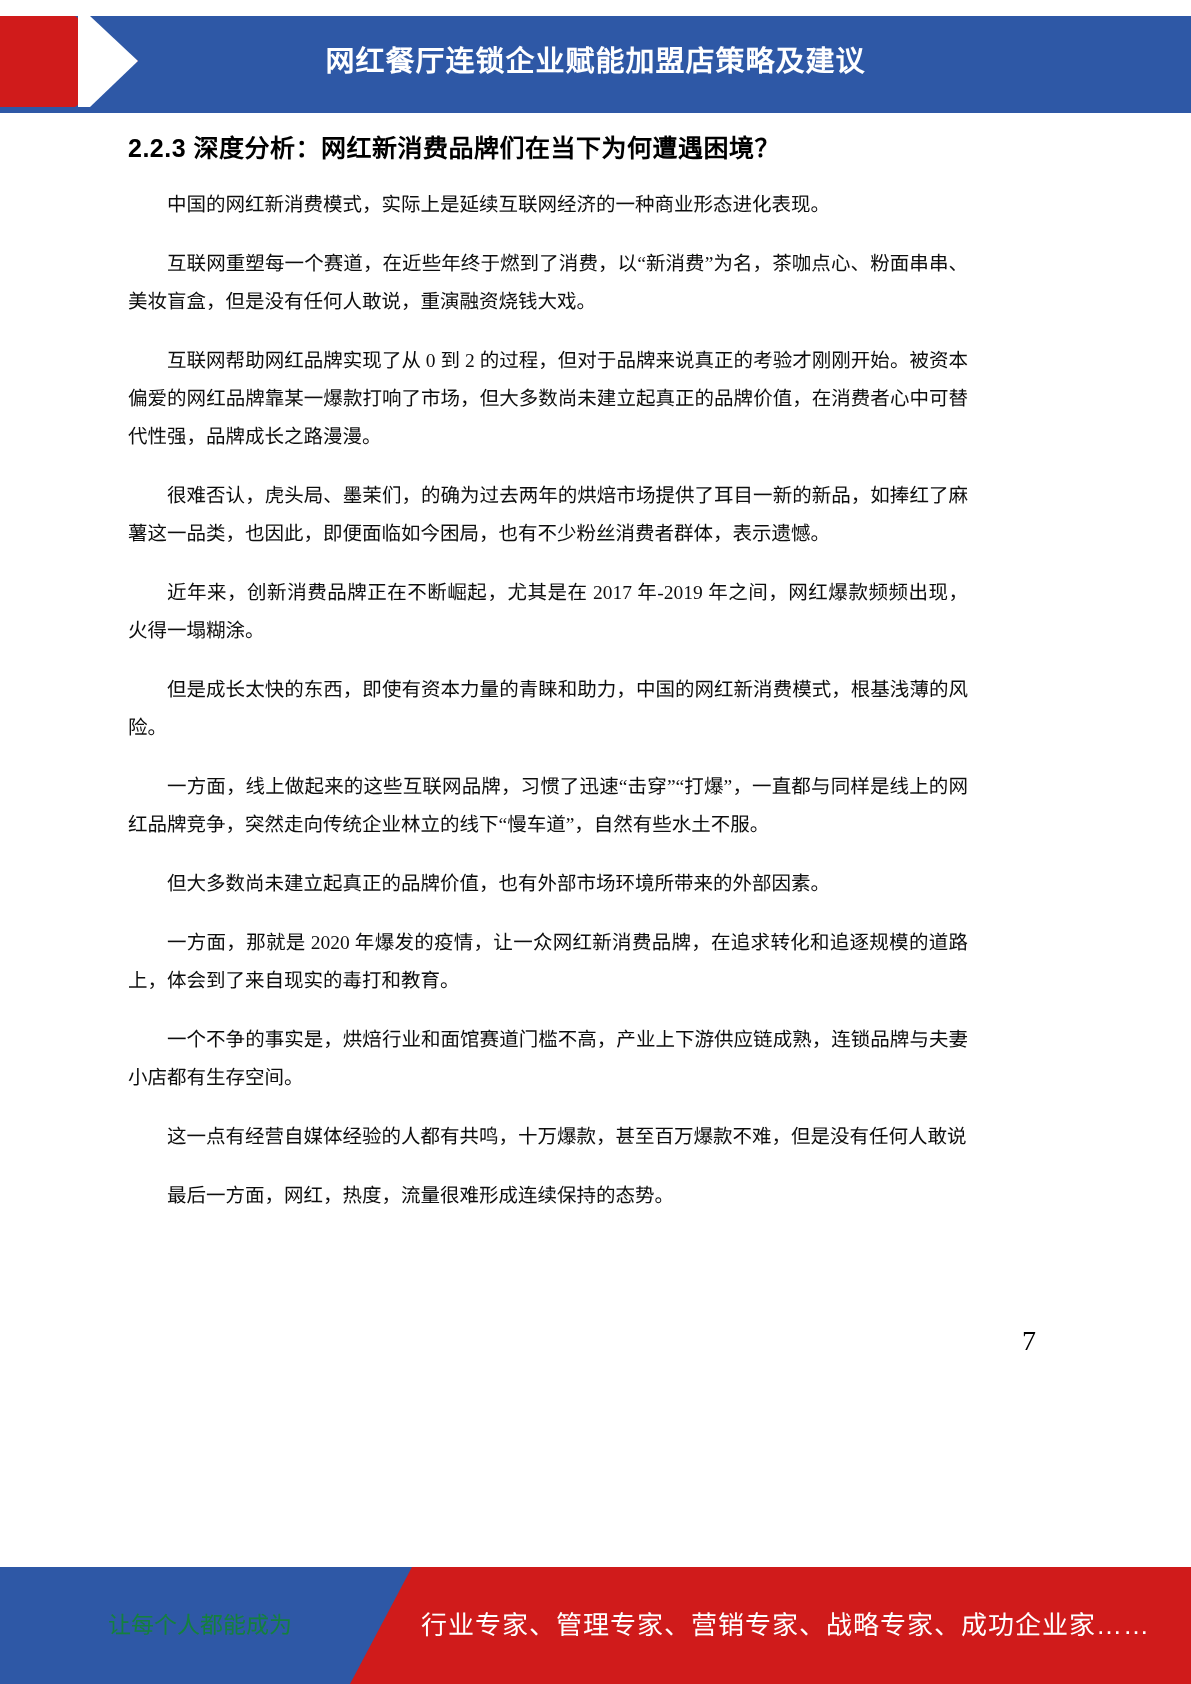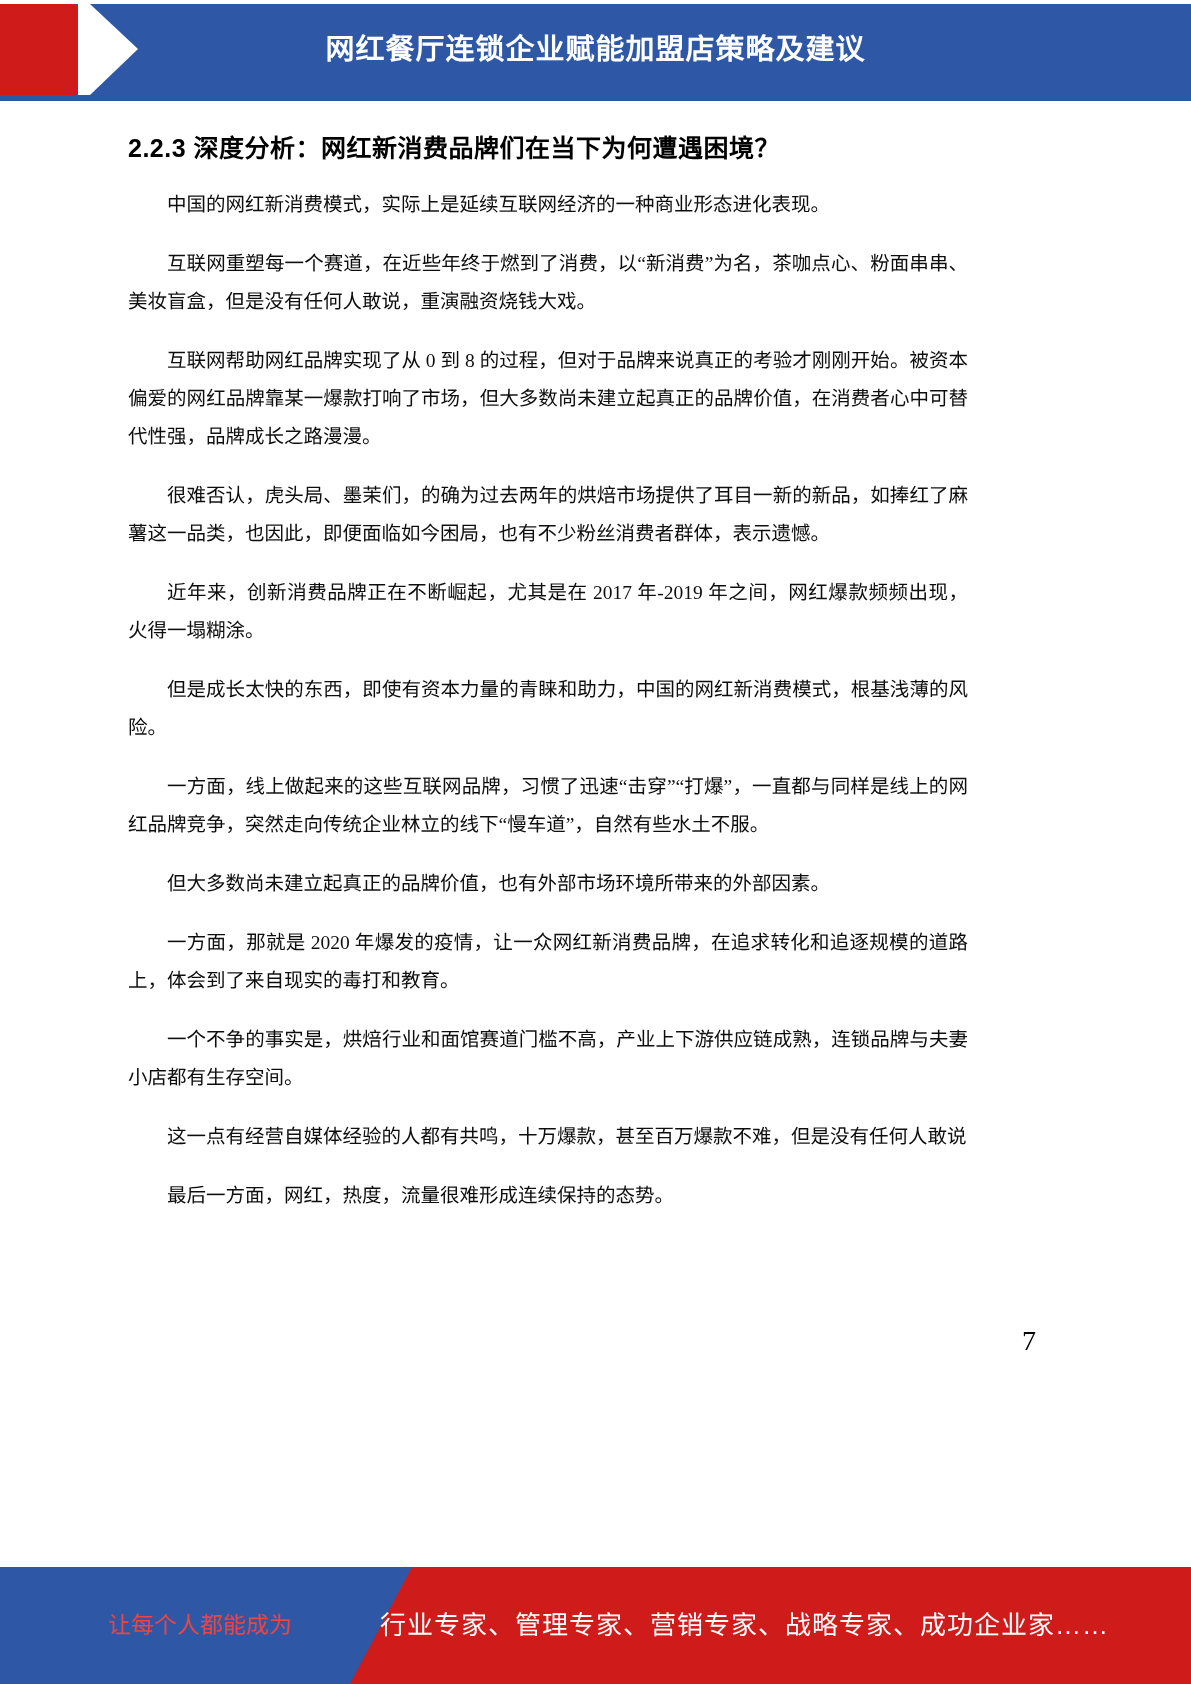--- a/index.html
+++ b/index.html
@@ -11,21 +11,21 @@
     height: 1684px;
     background: #ffffff;
     font-family: "Liberation Serif", "DejaVu Serif", serif;
     position: relative;
     overflow: hidden;
   }
 
   
   .header {
     position: absolute;
-    top: 4px;
+    top: 16px;
     left: 0;
     width: 1049px;
     height: 97px;
   }
   .header-blue {
     position: absolute;
     left: 0;
     top: 0;
     width: 1191px;
     height: 91px;
@@ -137,31 +137,32 @@
     clip-path: polygon(62px 0, 841px 0, 841px 117px, 0 117px);
   }
   .footer-left-text {
     position: absolute;
     left: 0;
     top: 0;
     width: 400px;
     height: 117px;
     line-height: 117px;
     text-align: center;
-    color: #ef4444;
+    color: #15803d;
     font-size: 23px;
     font-family: "Liberation Sans", "DejaVu Sans", sans-serif;
   }
   .footer-right-text {
     position: absolute;
     left: 380px;
     top: 0;
     width: 811px;
     height: 117px;
     line-height: 117px;
+    text-align: center;
     color: #ffffff;
     font-size: 26px;
     font-family: "Liberation Sans", "DejaVu Sans", sans-serif;
     letter-spacing: 1px;
   }
 </style>
 </head>
 <body>
 
 <div class="header">
@@ -170,21 +171,21 @@
   <div class="header-white-notch"></div>
   <div class="header-underline"></div>
   <div class="header-title">网红餐厅连锁企业赋能加盟店策略及建议</div>
 </div>
 
 <div class="content">
   <div class="section-heading">2.2.3  深度分析：网红新消费品牌们在当下为何遭遇困境？</div>
   <div class="paragraphs">
     <p class="para">中国的网红新消费模式，实际上是延续互联网经济的一种商业形态进化表现。</p>
     <p class="para">互联网重塑每一个赛道，在近些年终于燃到了消费，以“新消费”为名，茶咖点心、粉面串串、美妆盲盒，但是没有任何人敢说，重演融资烧钱大戏。</p>
-    <p class="para">互联网帮助网红品牌实现了从 0 到 8 的过程，但对于品牌来说真正的考验才刚刚开始。被资本偏爱的网红品牌靠某一爆款打响了市场，但大多数尚未建立起真正的品牌价值，在消费者心中可替代性强，品牌成长之路漫漫。</p>
+    <p class="para">互联网帮助网红品牌实现了从 0 到 2 的过程，但对于品牌来说真正的考验才刚刚开始。被资本偏爱的网红品牌靠某一爆款打响了市场，但大多数尚未建立起真正的品牌价值，在消费者心中可替代性强，品牌成长之路漫漫。</p>
     <p class="para">很难否认，虎头局、墨茉们，的确为过去两年的烘焙市场提供了耳目一新的新品，如捧红了麻薯这一品类，也因此，即便面临如今困局，也有不少粉丝消费者群体，表示遗憾。</p>
     <p class="para">近年来，创新消费品牌正在不断崛起，尤其是在 2017 年-2019 年之间，网红爆款频频出现，火得一塌糊涂。</p>
     <p class="para">但是成长太快的东西，即使有资本力量的青睐和助力，中国的网红新消费模式，根基浅薄的风险。</p>
     <p class="para">一方面，线上做起来的这些互联网品牌，习惯了迅速“击穿”“打爆”，一直都与同样是线上的网红品牌竞争，突然走向传统企业林立的线下“慢车道”，自然有些水土不服。</p>
     <p class="para">但大多数尚未建立起真正的品牌价值，也有外部市场环境所带来的外部因素。</p>
     <p class="para">一方面，那就是 2020 年爆发的疫情，让一众网红新消费品牌，在追求转化和追逐规模的道路上，体会到了来自现实的毒打和教育。</p>
     <p class="para">一个不争的事实是，烘焙行业和面馆赛道门槛不高，产业上下游供应链成熟，连锁品牌与夫妻小店都有生存空间。</p>
     <p class="para">这一点有经营自媒体经验的人都有共鸣，十万爆款，甚至百万爆款不难，但是没有任何人敢说</p>
     <p class="para">最后一方面，网红，热度，流量很难形成连续保持的态势。</p>
   </div>

